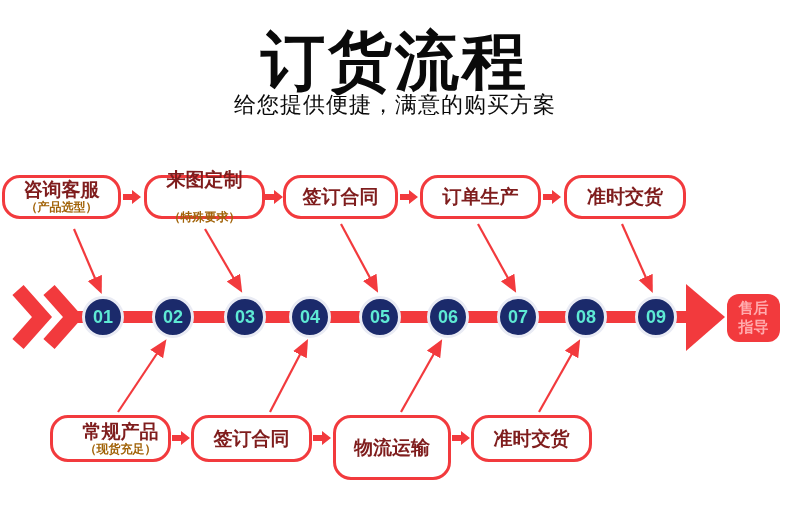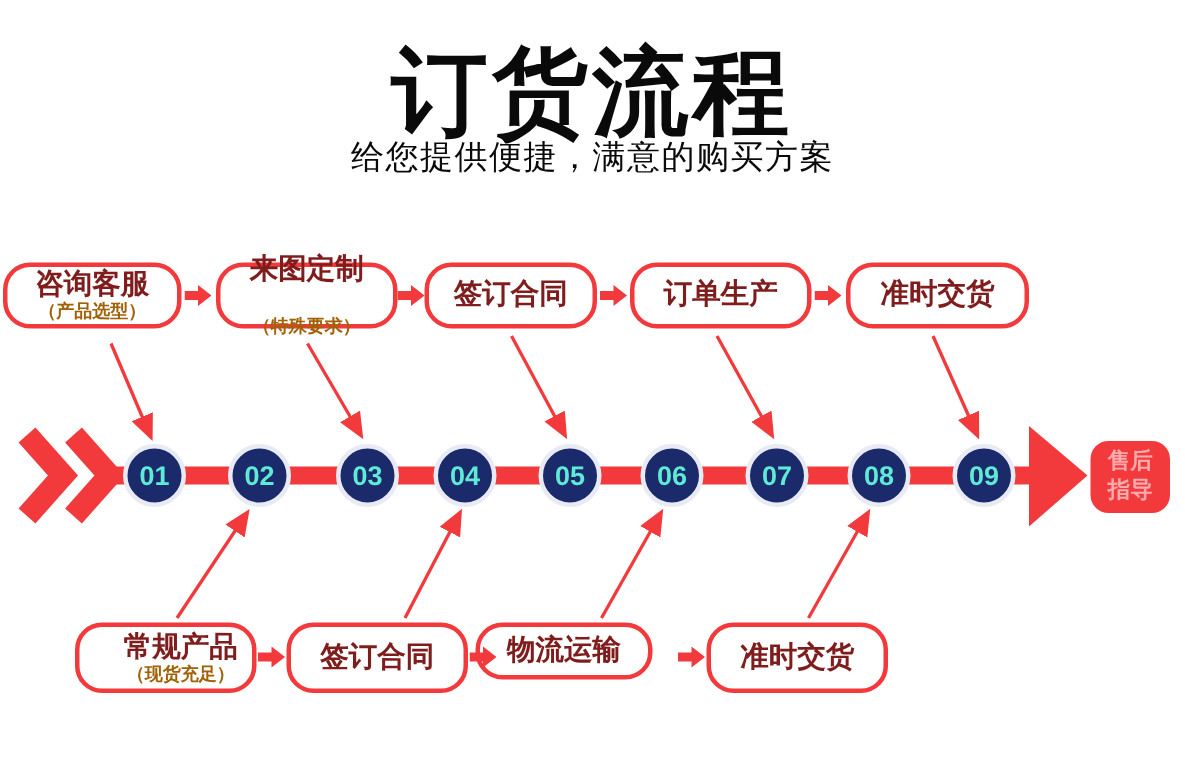--- a/index.html
+++ b/index.html
@@ -139,21 +139,21 @@
   </div>
 
   <div class="box" style="left:50px;top:415px;width:121px;height:47px;padding-left:20px;">
     <div class="box-label">常规产品</div>
     <div class="box-sub">（现货充足）</div>
   </div>
   <div class="box" style="left:191px;top:415px;width:121px;height:47px;">
     <div class="box-label">签订合同</div>
 
   </div>
-  <div class="box" style="left:317px;top:415px;width:118px;height:38px;">
+  <div class="box" style="left:333px;top:415px;width:118px;height:65px;">
     <div class="box-label">物流运输</div>
 
   </div>
   <div class="box" style="left:471px;top:415px;width:121px;height:47px;">
     <div class="box-label">准时交货</div>
 
   </div>
 
   <svg class="harrow" style="left:172px;top:431px;" viewBox="0 0 18 14">
       <polygon points="0,4 9,4 9,0 18,7 9,14 9,10 0,10" fill="#f23a3d"></polygon>

